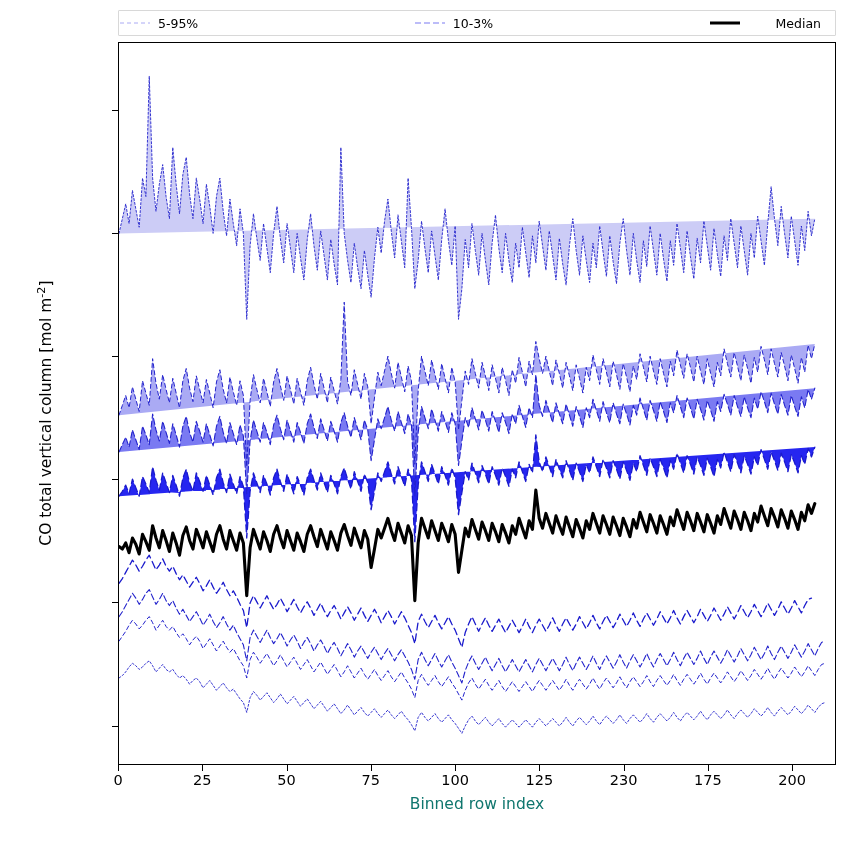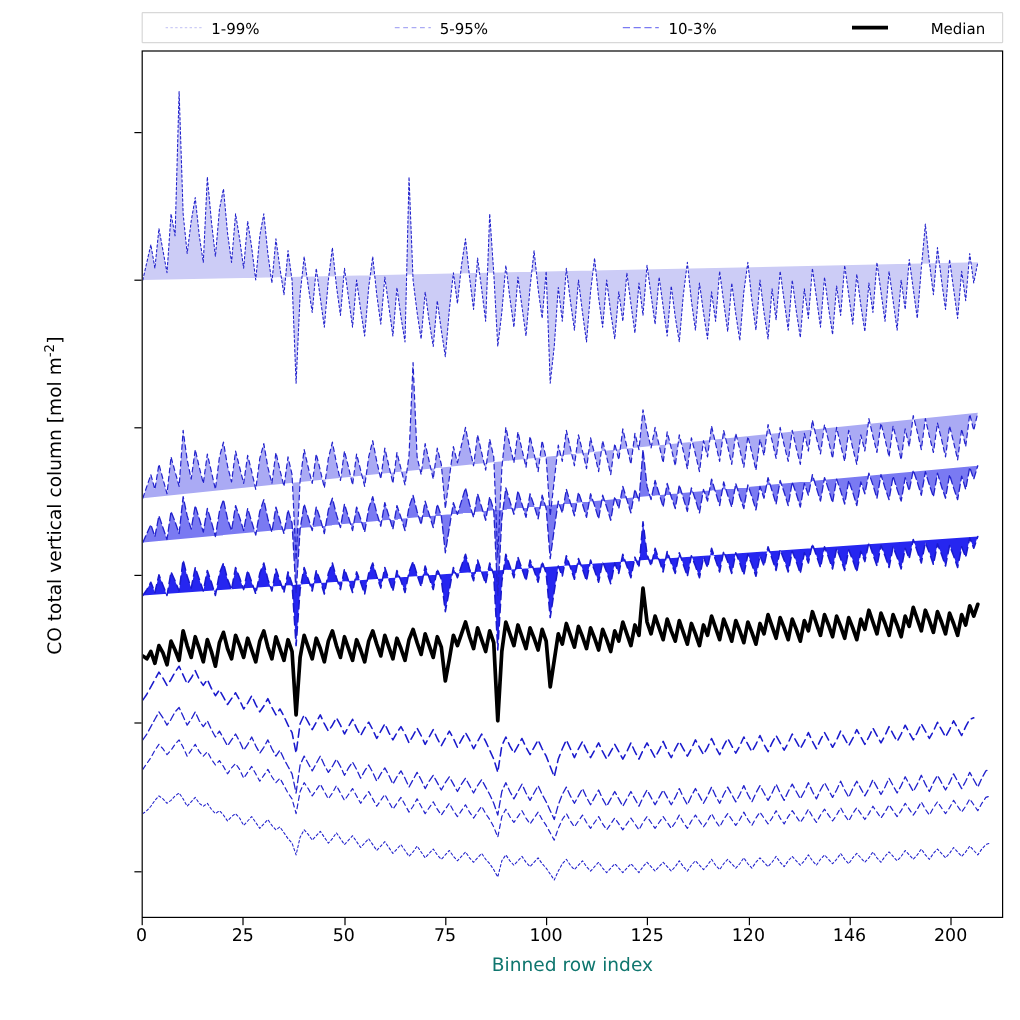--- a/index.html
+++ b/index.html
@@ -29,26 +29,20 @@
   #xlabel{position:absolute;left:118px;top:795px;width:718px;
           text-align:center;font-size:15.5px;color:#0f766e;}
   sup{font-size:0.72em;vertical-align:super;}
 </style>
 </head>
 <body>
 
 <div id="root">
 
   <div id="legend">
-      <div class="leg-item" style="margin-left: 18px; flex: 1 1 auto;">
-        <svg width="32" height="12" style="margin-right: 7px;">
-          <line x1="1" y1="6" x2="31" y2="6" stroke="#ccccf6" stroke-width="1" stroke-dasharray="2,2"></line>
-        </svg>
-        <span class="leg-label">1-99%</span>
-      </div>
       <div class="leg-item" style="margin-left: 0px; flex: 1 1 auto;">
         <svg width="32" height="12" style="margin-right: 7px;">
           <line x1="1" y1="6" x2="31" y2="6" stroke="#aaaaf4" stroke-width="1" stroke-dasharray="4,3"></line>
         </svg>
         <span class="leg-label">5-95%</span>
       </div>
       <div class="leg-item" style="margin-left: 0px; flex: 1 1 auto;">
         <svg width="32" height="12" style="margin-right: 7px;">
           <line x1="1" y1="6" x2="31" y2="6" stroke="#7a7af2" stroke-width="1.2" stroke-dasharray="6,3"></line>
         </svg>
@@ -97,19 +91,19 @@
     <div class="xtick" style="left: 202.272px;">25</div>
     <div class="xtickmark" style="left: 202.272px;"></div>
     <div class="xtick" style="left: 286.545px;">50</div>
     <div class="xtickmark" style="left: 286.545px;"></div>
     <div class="xtick" style="left: 370.817px;">75</div>
     <div class="xtickmark" style="left: 370.817px;"></div>
     <div class="xtick" style="left: 455.089px;">100</div>
     <div class="xtickmark" style="left: 455.089px;"></div>
     <div class="xtick" style="left: 539.362px;">125</div>
     <div class="xtickmark" style="left: 539.362px;"></div>
-    <div class="xtick" style="left: 623.634px;">120</div>
+    <div class="xtick" style="left: 623.634px;">230</div>
     <div class="xtickmark" style="left: 623.634px;"></div>
-    <div class="xtick" style="left: 707.906px;">146</div>
+    <div class="xtick" style="left: 707.906px;">175</div>
     <div class="xtickmark" style="left: 707.906px;"></div>
     <div class="xtick" style="left: 792.178px;">200</div>
     <div class="xtickmark" style="left: 792.178px;"></div>
   </div>
 
 </body></html>

